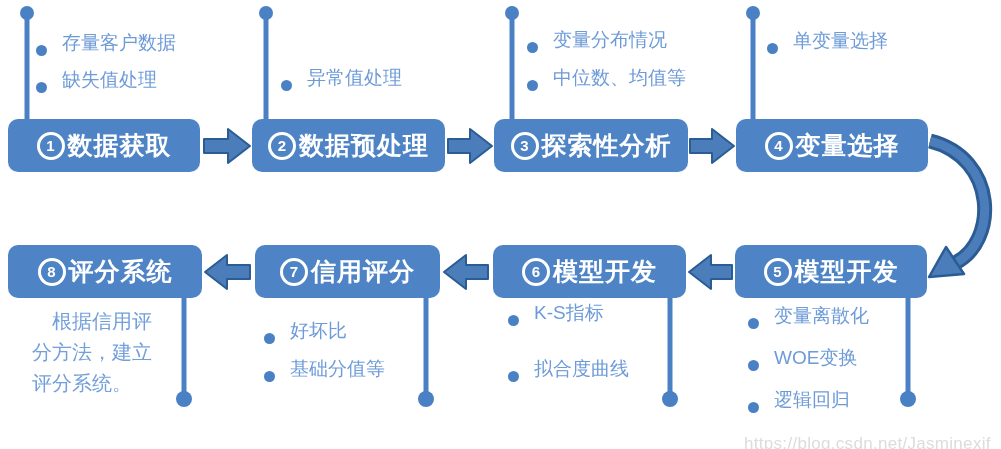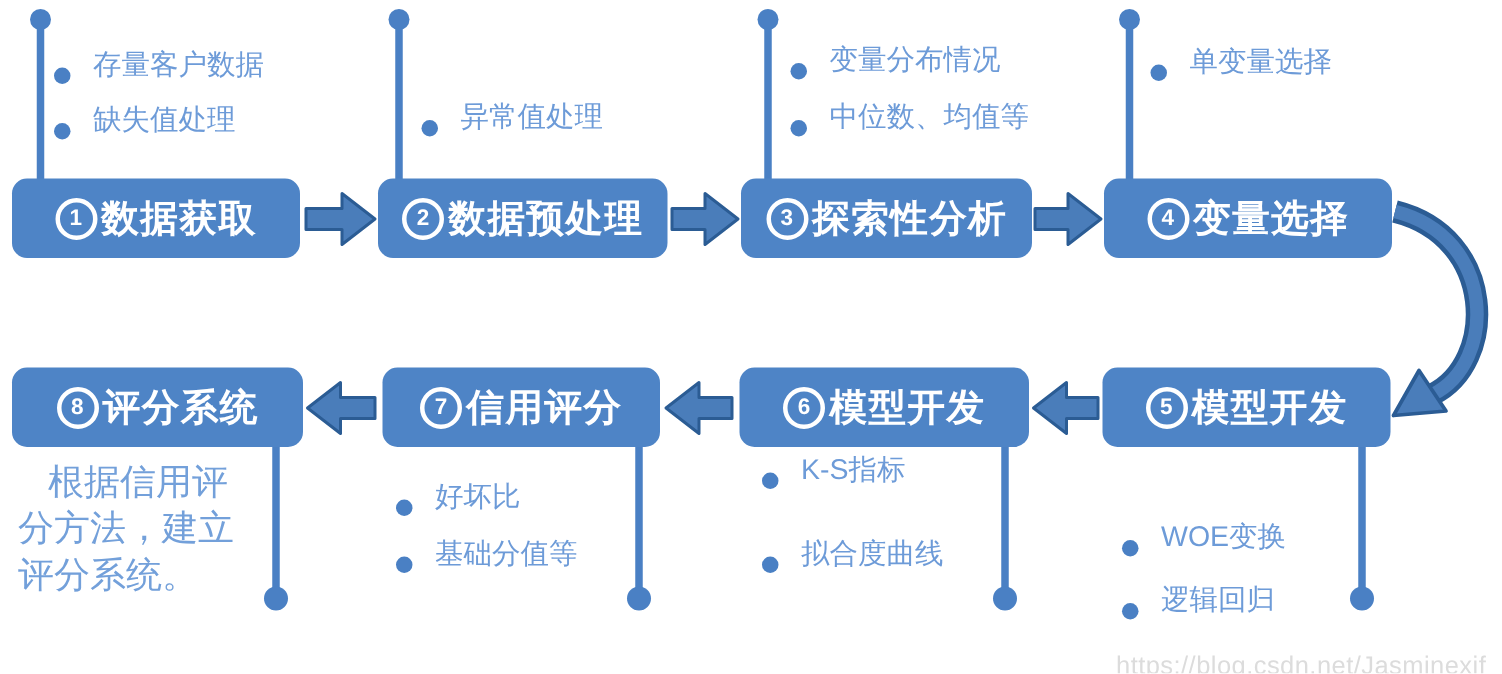--- a/index.html
+++ b/index.html
@@ -19,22 +19,22 @@
     font-size:15px; font-weight:bold; margin-right:3px; flex:0 0 auto;
     letter-spacing:0;
   }
   .bullet { position:absolute; display:flex; align-items:flex-end; height:22px; }
   .dot {
     width:11px; height:11px; border-radius:50%; background:#4a80c4;
     margin-right:15px; flex:0 0 auto;
   }
   .btext { font-size:19px; color:#6d9bd8; white-space:nowrap; }
   .note {
-    position:absolute; left:12px; top:306px; width:182px;
-    font-size:24px; line-height:31px; color:#73a0da;
+    position:absolute; left:32px; top:306px; width:182px;
+    font-size:20px; line-height:31px; color:#73a0da;
     white-space:pre-line; text-indent:20px;
   }
   .watermark {
     position:absolute; left:744px; top:434px; font-size:17px;
     color:#dcdcdc; letter-spacing:0.3px; white-space:nowrap;
   }
 </style>
 </head>
 <body>
 
@@ -146,20 +146,24 @@
   <div class="bullet" style="left:527px;top:69px">
     <span class="dot"></span>
     <span class="btext">中位数、均值等</span>
   </div>
 
   <div class="bullet" style="left:767px;top:32px">
     <span class="dot"></span>
     <span class="btext">单变量选择</span>
   </div>
 
+  <div class="bullet" style="left:748px;top:307px">
+    <span class="dot"></span>
+    <span class="btext">变量离散化</span>
+  </div>
   <div class="bullet" style="left:748px;top:349px">
     <span class="dot"></span>
     <span class="btext">WOE变换</span>
   </div>
   <div class="bullet" style="left:748px;top:391px">
     <span class="dot"></span>
     <span class="btext">逻辑回归</span>
   </div>
 
   <div class="bullet" style="left:508px;top:304px">

